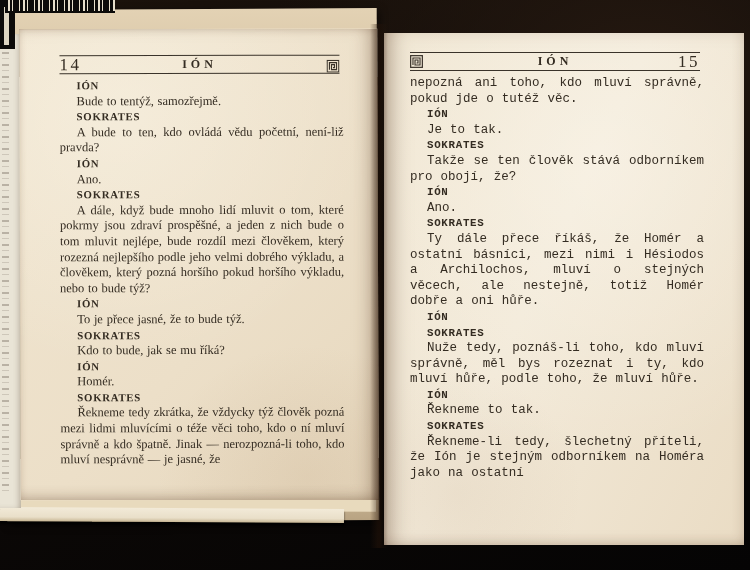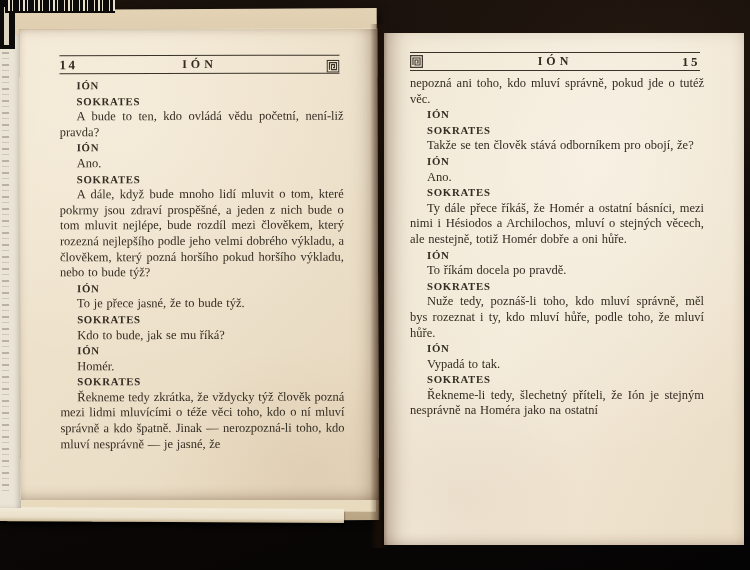--- a/index.html
+++ b/index.html
@@ -90,35 +90,35 @@
     z-index:5;
   }
   
   .pghead{
     position:relative;height:17px;
     border-top:1.5px solid #3a332a;border-bottom:1px solid #3a332a;
     display:flex;align-items:center;
   }
   .page-left .pghead{margin:26px 38px 0 40px;}
   .page-right .pghead{margin:19px 44px 0 26px;}
-  .pgnum{font-size:13px;letter-spacing:2.5px;font-weight:700;}
+  .pgnum{font-size:17px;letter-spacing:2.5px;font-weight:400;}
   .htitle{
     position:absolute;left:0;right:0;text-align:center;
     font-size:12px;letter-spacing:4px;font-weight:600;
   }
   .orn{display:flex;align-items:center;margin-bottom:-4px;}
   .page-left .orn{margin-left:auto;}
   .page-right .orn{margin-right:auto;margin-bottom:0;}
   .orn svg{display:block;}
   .page-left .pgnum{margin-right:auto;}
   .page-right .pgnum{margin-left:auto;text-align:center;}
   
   .textcol{font-size:12.5px;line-height:15.6px;word-spacing:.6px;}
   .page-left .textcol{margin:4px 34px 0 40px;}
-  .page-right .textcol{margin:5px 40px 0 26px;}
+  .page-right .textcol{margin:5px 40px 0 26px;font-family:Liberation Mono, monospace;}
   .speaker{
     padding-left:17px;font-size:10.8px;letter-spacing:.7px;font-weight:600;
     line-height:15.6px;
   }
   .para{margin:0;text-indent:17px;text-align:justify;}
   .para.cont{text-indent:0;}
 </style>
 </head>
 <body>
 
@@ -137,20 +137,21 @@
       <span class="htitle">IÓN</span>
       <span class="orn">
         <svg width="13" height="13" viewBox="0 0 14 14">
           <rect x="0.7" y="0.7" width="12.6" height="12.6" fill="none" stroke="#3a332a" stroke-width="1.3"></rect>
           <path d="M3.2 10.8 V3.2 H10.8 V10.8 H5.4 V5.4 H8.6 V8.6 H7" fill="none" stroke="#3a332a" stroke-width="1.2"></path>
         </svg>
       </span>
     </div>
     <div class="textcol">
       <div class="speaker">IÓN</div>
+      <p class="para">Bude to tentýž, samozřejmě.</p>
       <div class="speaker">SOKRATES</div>
       <p class="para">A bude to ten, kdo ovládá vědu početní, není-liž pravda?</p>
       <div class="speaker">IÓN</div>
       <p class="para">Ano.</p>
       <div class="speaker">SOKRATES</div>
       <p class="para">A dále, když bude mnoho lidí mluvit o tom, které pokrmy jsou zdraví prospěšné, a jeden z nich bude o tom mluvit nejlépe, bude rozdíl mezi člověkem, který rozezná nejlepšího podle jeho velmi dobrého výkladu, a člověkem, který pozná horšího pokud horšího výkladu, nebo to bude týž?</p>
       <div class="speaker">IÓN</div>
       <p class="para">To je přece jasné, že to bude týž.</p>
       <div class="speaker">SOKRATES</div>
       <p class="para">Kdo to bude, jak se mu říká?</p>
@@ -168,31 +169,31 @@
           <rect x="0.7" y="0.7" width="12.6" height="12.6" fill="none" stroke="#3a332a" stroke-width="1.3"></rect>
           <path d="M3.2 10.8 V3.2 H10.8 V10.8 H5.4 V5.4 H8.6 V8.6 H7" fill="none" stroke="#3a332a" stroke-width="1.2"></path>
         </svg>
       </span>
       <span class="htitle">IÓN</span>
       <span class="pgnum">15</span>
     </div>
     <div class="textcol">
       <p class="para cont">nepozná ani toho, kdo mluví správně, pokud jde o tutéž věc.</p>
       <div class="speaker">IÓN</div>
+      <p class="para">Je to tak.</p>
       <div class="speaker">SOKRATES</div>
       <p class="para">Takže se ten člověk stává odborníkem pro obojí, že?</p>
       <div class="speaker">IÓN</div>
       <p class="para">Ano.</p>
       <div class="speaker">SOKRATES</div>
       <p class="para">Ty dále přece říkáš, že Homér a ostatní básníci, mezi nimi i Hésiodos a Archilochos, mluví o stejných věcech, ale nestejně, totiž Homér dobře a oni hůře.</p>
       <div class="speaker">IÓN</div>
-      <p class="para">To říkám docela po pravdě.</p>
       <div class="speaker">SOKRATES</div>
       <p class="para">Nuže tedy, poznáš-li toho, kdo mluví správně, měl bys rozeznat i ty, kdo mluví hůře, podle toho, že mluví hůře.</p>
       <div class="speaker">IÓN</div>
-      <p class="para">Vypadá to tak.</p>
+      <p class="para">Řekneme to tak.</p>
       <div class="speaker">SOKRATES</div>
-      <p class="para">Řekneme-li tedy, šlechetný příteli, že Ión je stejným nesprávně na Homéra jako na ostatní</p>
+      <p class="para">Řekneme-li tedy, šlechetný příteli, že Ión je stejným odborníkem na Homéra jako na ostatní</p>
     </div>
   </div>
 
   <div class="gutter"></div>
 </div>
 
 </body></html>

